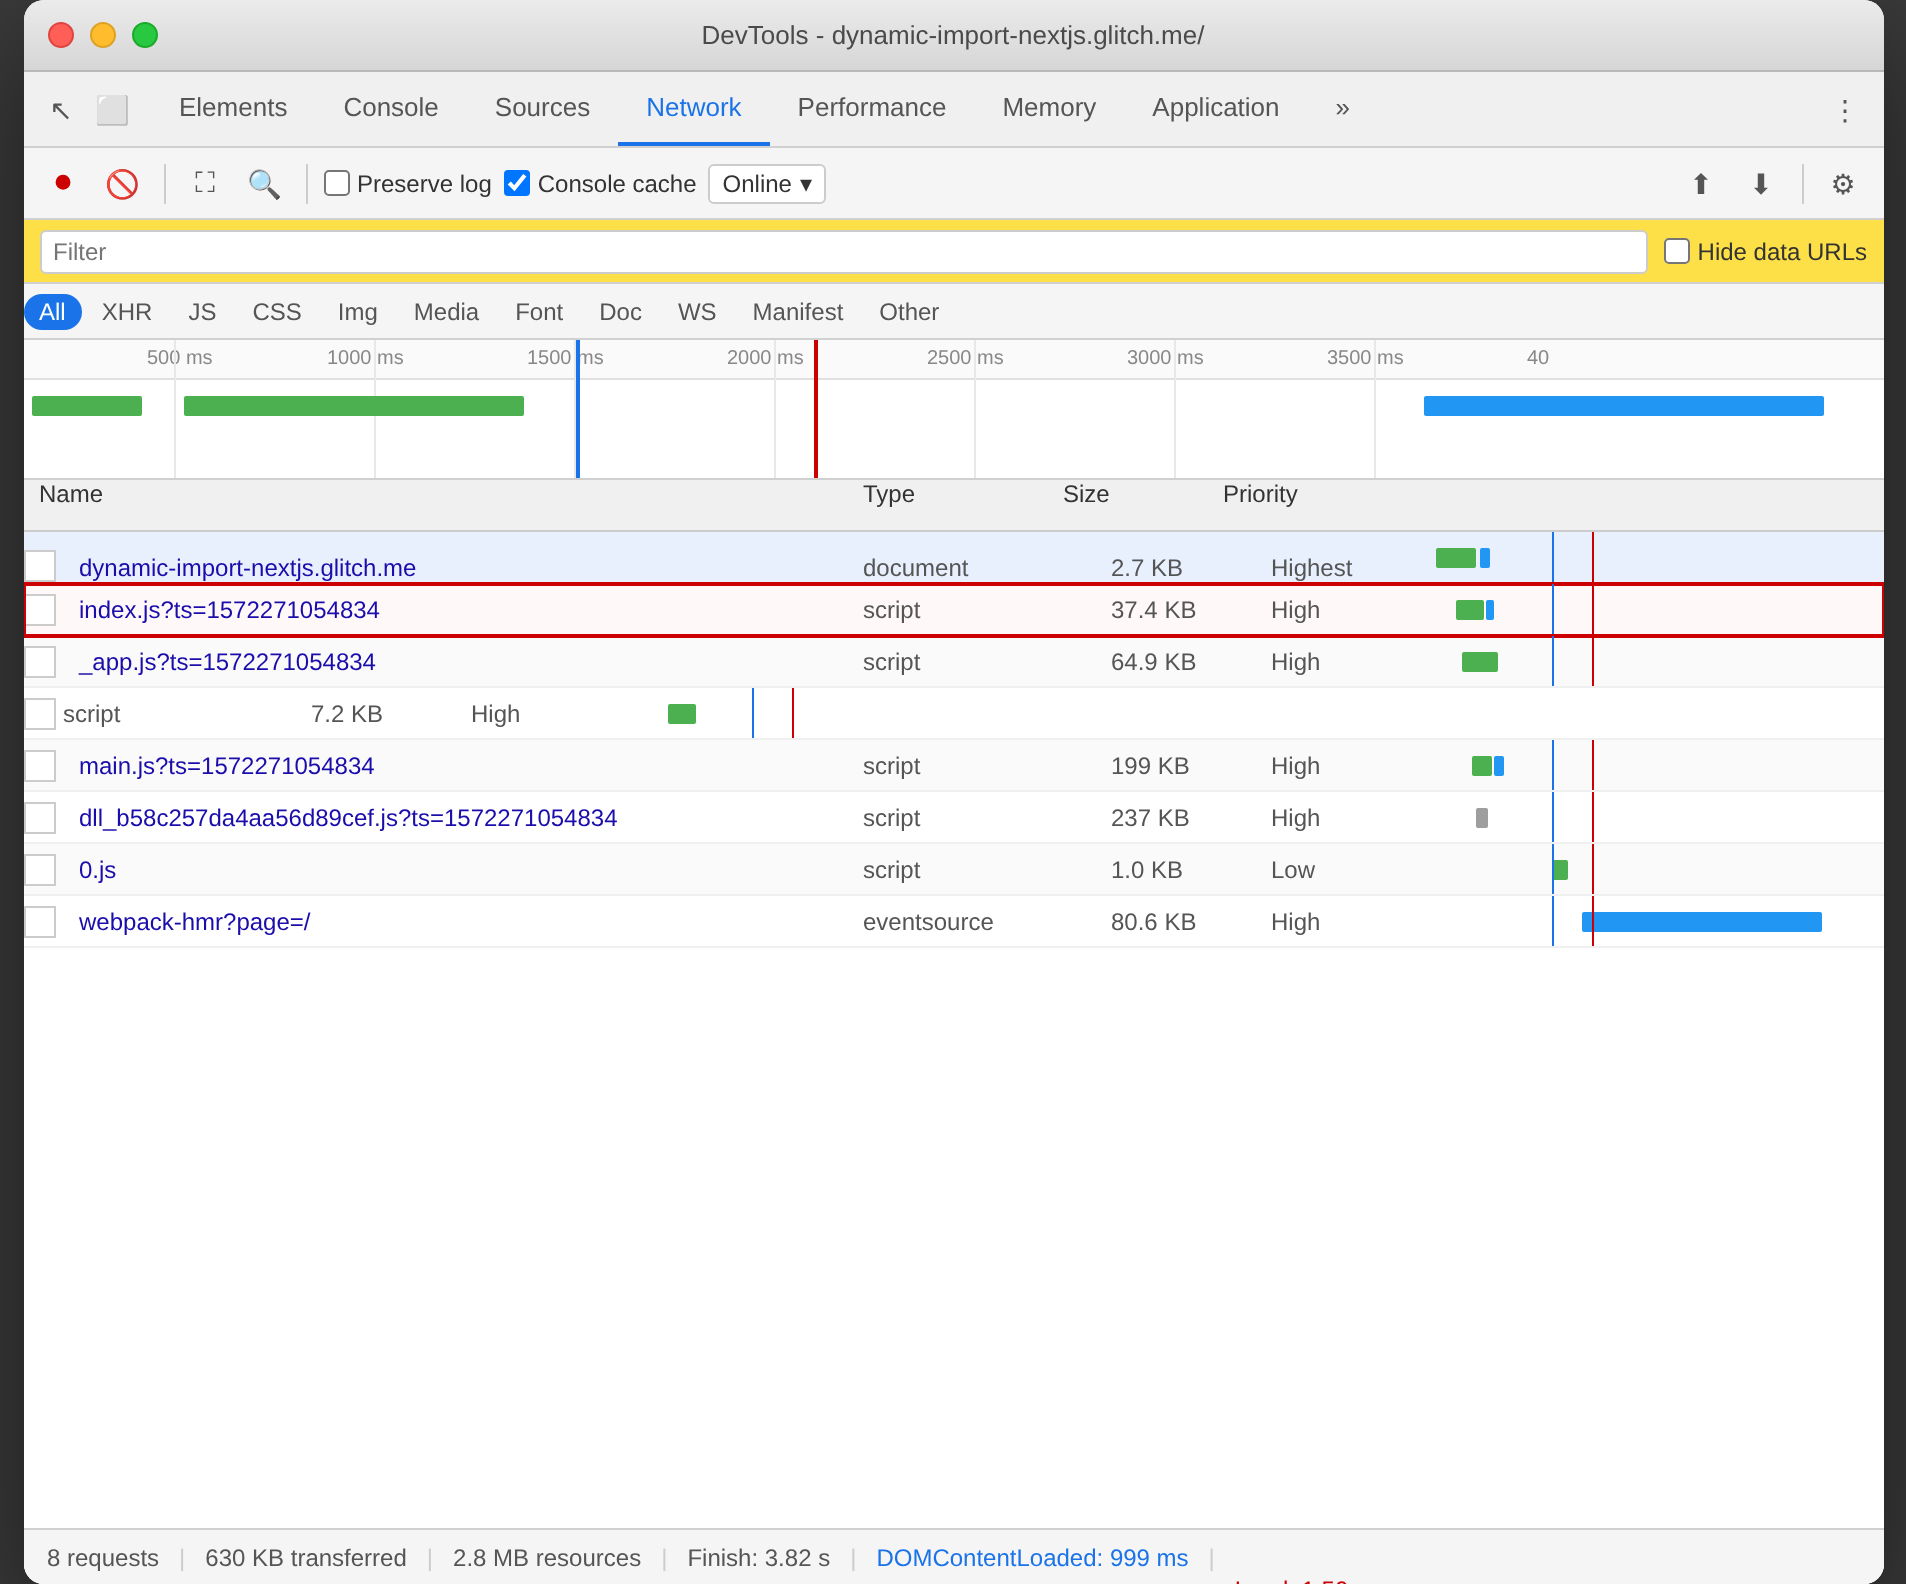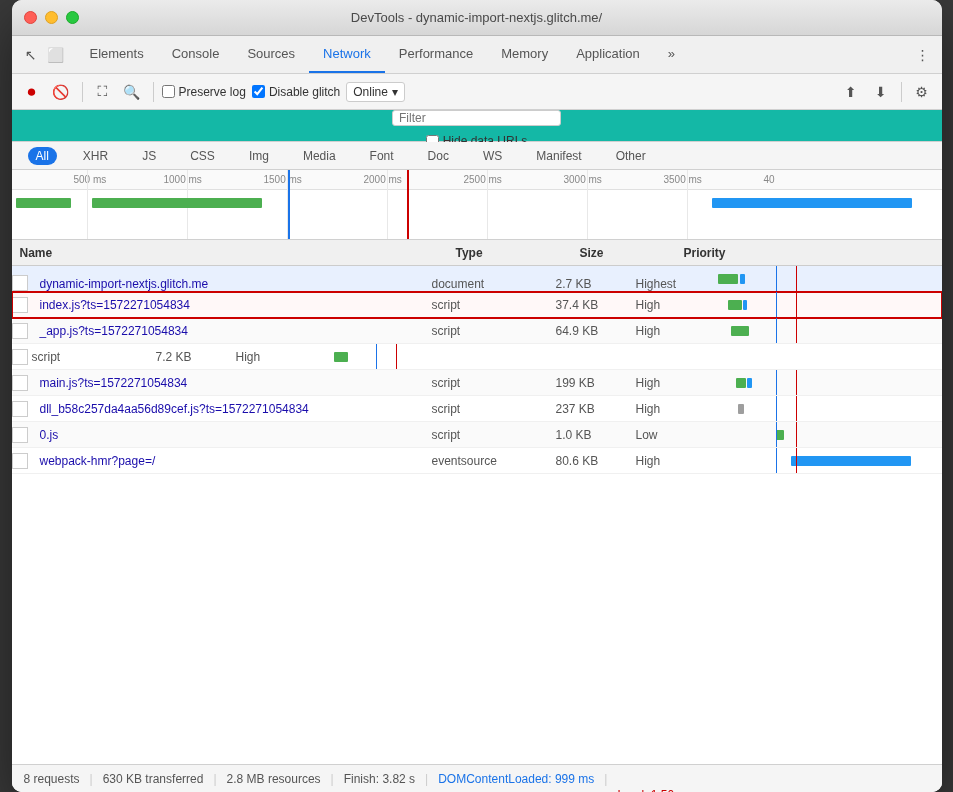--- a/index.html
+++ b/index.html
@@ -163,25 +163,24 @@
       margin-left: auto;
       display: flex;
       gap: 6px;
       align-items: center;
     }
     
     .filter-bar {
       display: flex;
       align-items: center;
       height: 32px;
-      background: #14b8a6;
+      background: #fde047;
       border-bottom: 1px solid #d0d0d0;
       padding: 0 8px;
       gap: 8px;
-      flex-direction: column;
     }
     .filter-input {
       flex: 1;
       height: 22px;
       border: 1px solid #ccc;
       border-radius: 3px;
       padding: 0 6px;
       font-size: 12px;
       background: white;
     }
@@ -192,22 +191,22 @@
       font-size: 12px;
       color: #333;
     }
     
     .type-filter {
       display: flex;
       align-items: center;
       height: 28px;
       background: #f5f5f5;
       border-bottom: 1px solid #d0d0d0;
-      padding: 0 16px;
-      gap: 18px;
+      padding: 0 0;
+      gap: 2px;
     }
     .type-btn {
       padding: 2px 8px;
       font-size: 12px;
       color: #555;
       cursor: pointer;
       border-radius: 3px;
       border: none;
       background: transparent;
     }
@@ -258,28 +257,27 @@
     .network-table {
       flex: 1;
       overflow-y: auto;
       overflow-x: hidden;
     }
     .table-header {
       display: flex;
       height: 26px;
       background: #f0f0f0;
       border-bottom: 1px solid #ccc;
-      align-items: center;
+      align-items: flex-start;
       font-size: 12px;
       color: #333;
-      font-weight: 700;
+      font-weight: 400;
       position: sticky;
       top: 0;
       z-index: 10;
-      gap: 24px;
     }
     .col-name { width: 420px; padding-left: 8px; flex-shrink: 0; }
     .col-type { width: 100px; flex-shrink: 0; }
     .col-size { width: 80px; flex-shrink: 0; }
     .col-priority { width: 72px; flex-shrink: 0; }
     .col-waterfall { flex: 1; display: flex; align-items: center; justify-content: space-between; padding-right: 8px; }
     .sort-arrow { color: #888; font-size: 10px; }
     .table-row {
       display: flex;
       height: 26px;
@@ -390,21 +388,21 @@
       <div class="toolbar-divider"></div>
       <div class="toolbar-icon">⛶</div>
       <div class="toolbar-icon">🔍</div>
       <div class="toolbar-divider"></div>
       <label class="toolbar-checkbox">
         <input type="checkbox" style="">
         <span>Preserve log</span>
       </label>
       <label class="toolbar-checkbox">
         <input type="checkbox" checked="" style="">
-        <span>Disable glitch</span>
+        <span>Console cache</span>
       </label>
       <div class="online-dropdown">
         <span>Online</span>
         <span>▾</span>
       </div>
       <div class="toolbar-right">
         <div class="toolbar-icon">⬆</div>
         <div class="toolbar-icon">⬇</div>
         <div class="toolbar-divider"></div>
         <div class="toolbar-icon">⚙</div>

